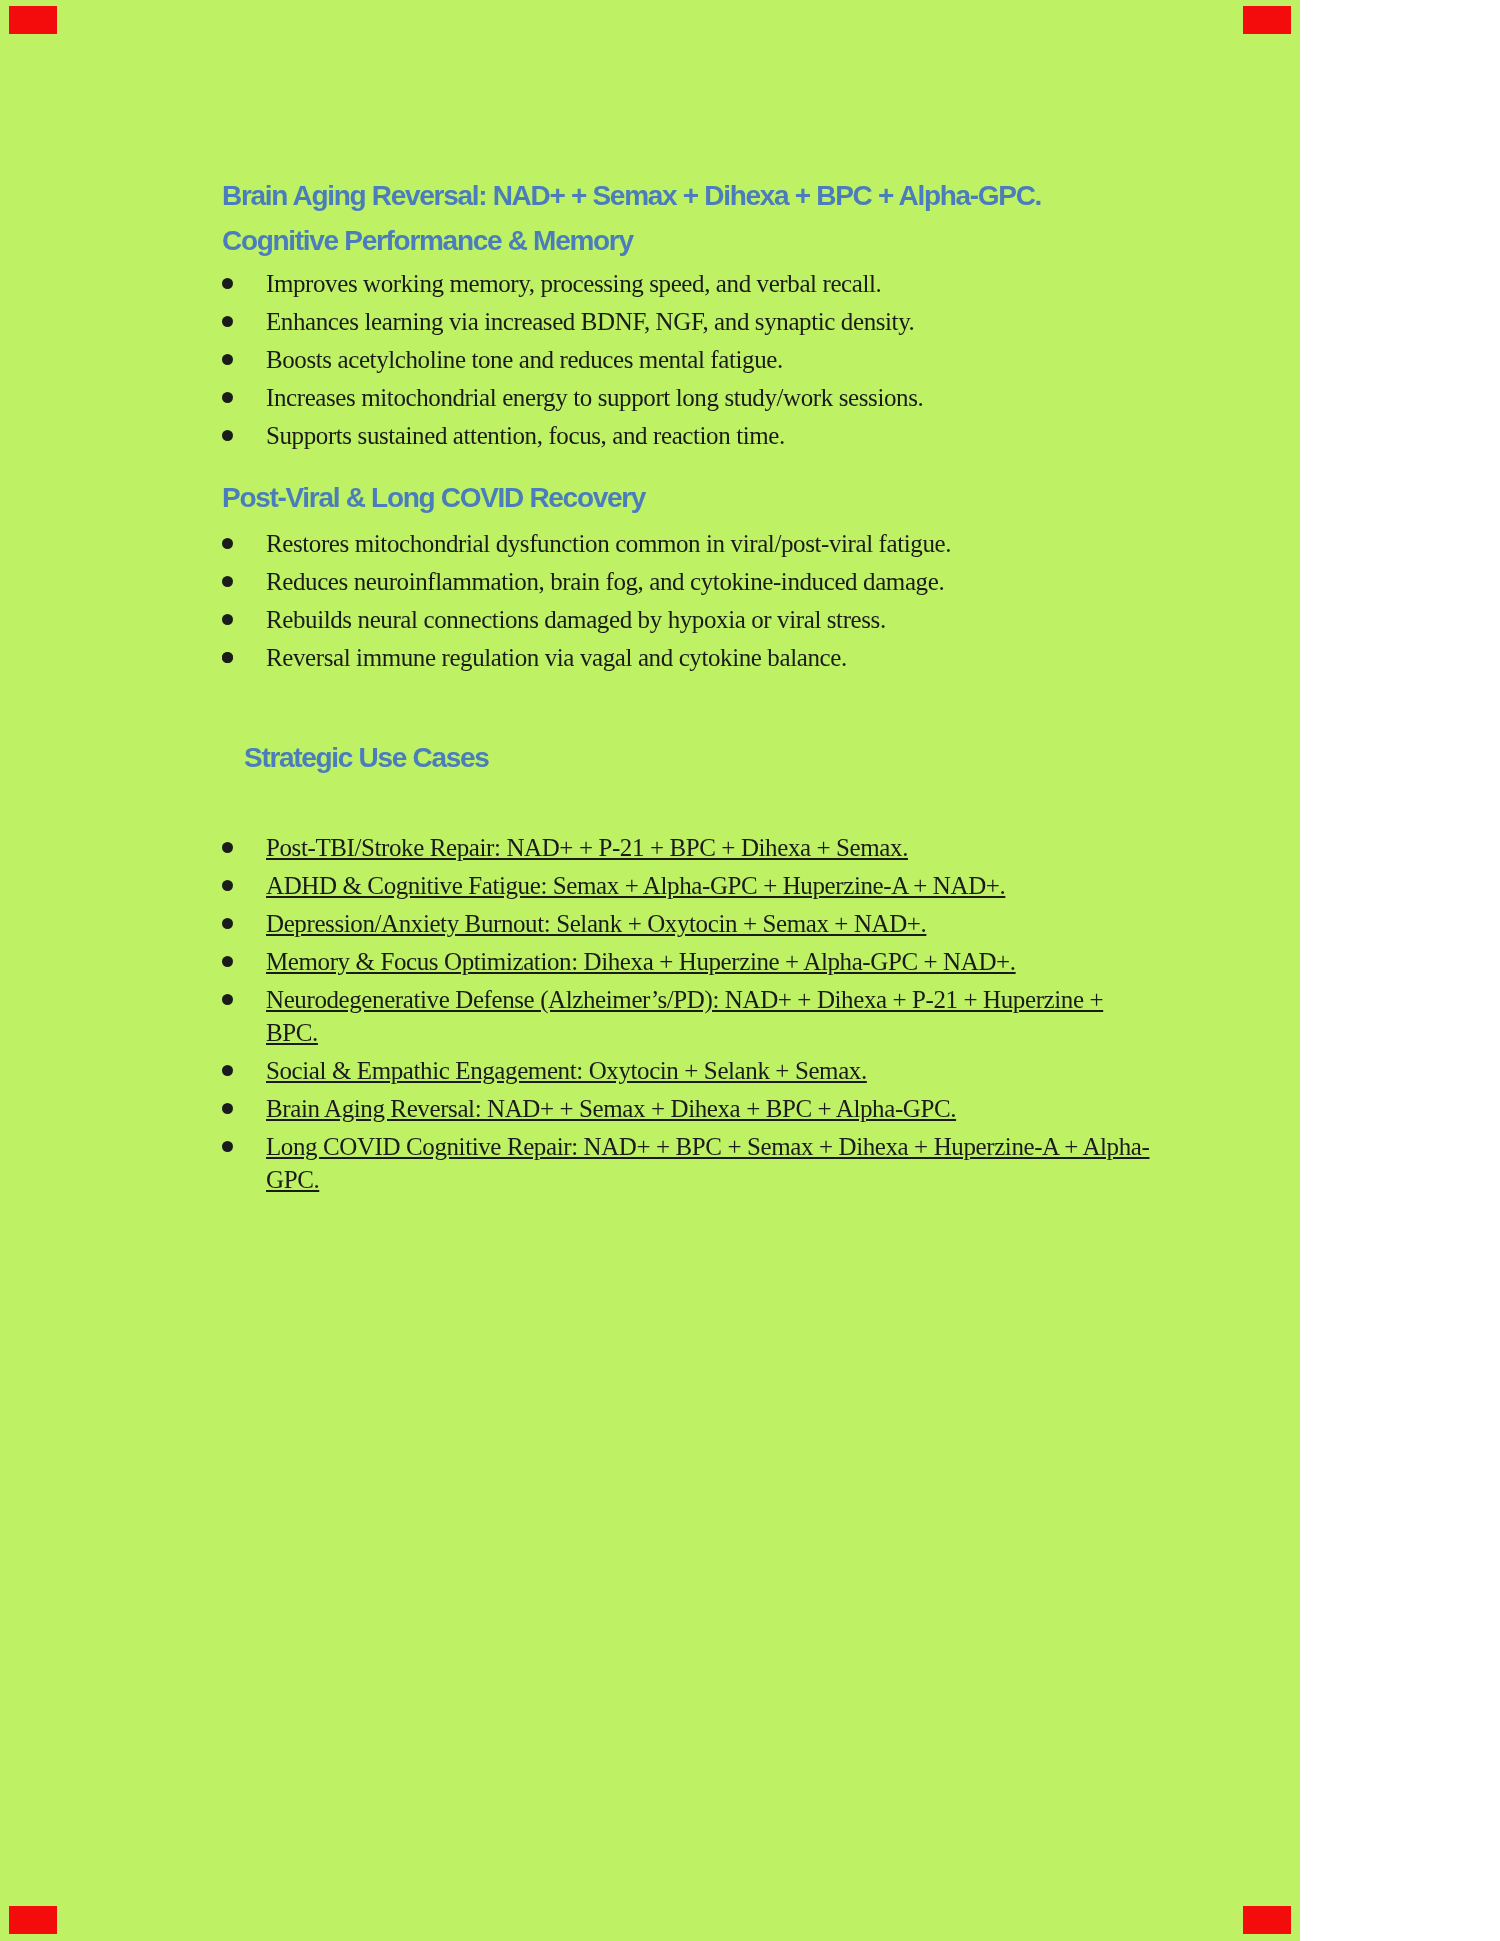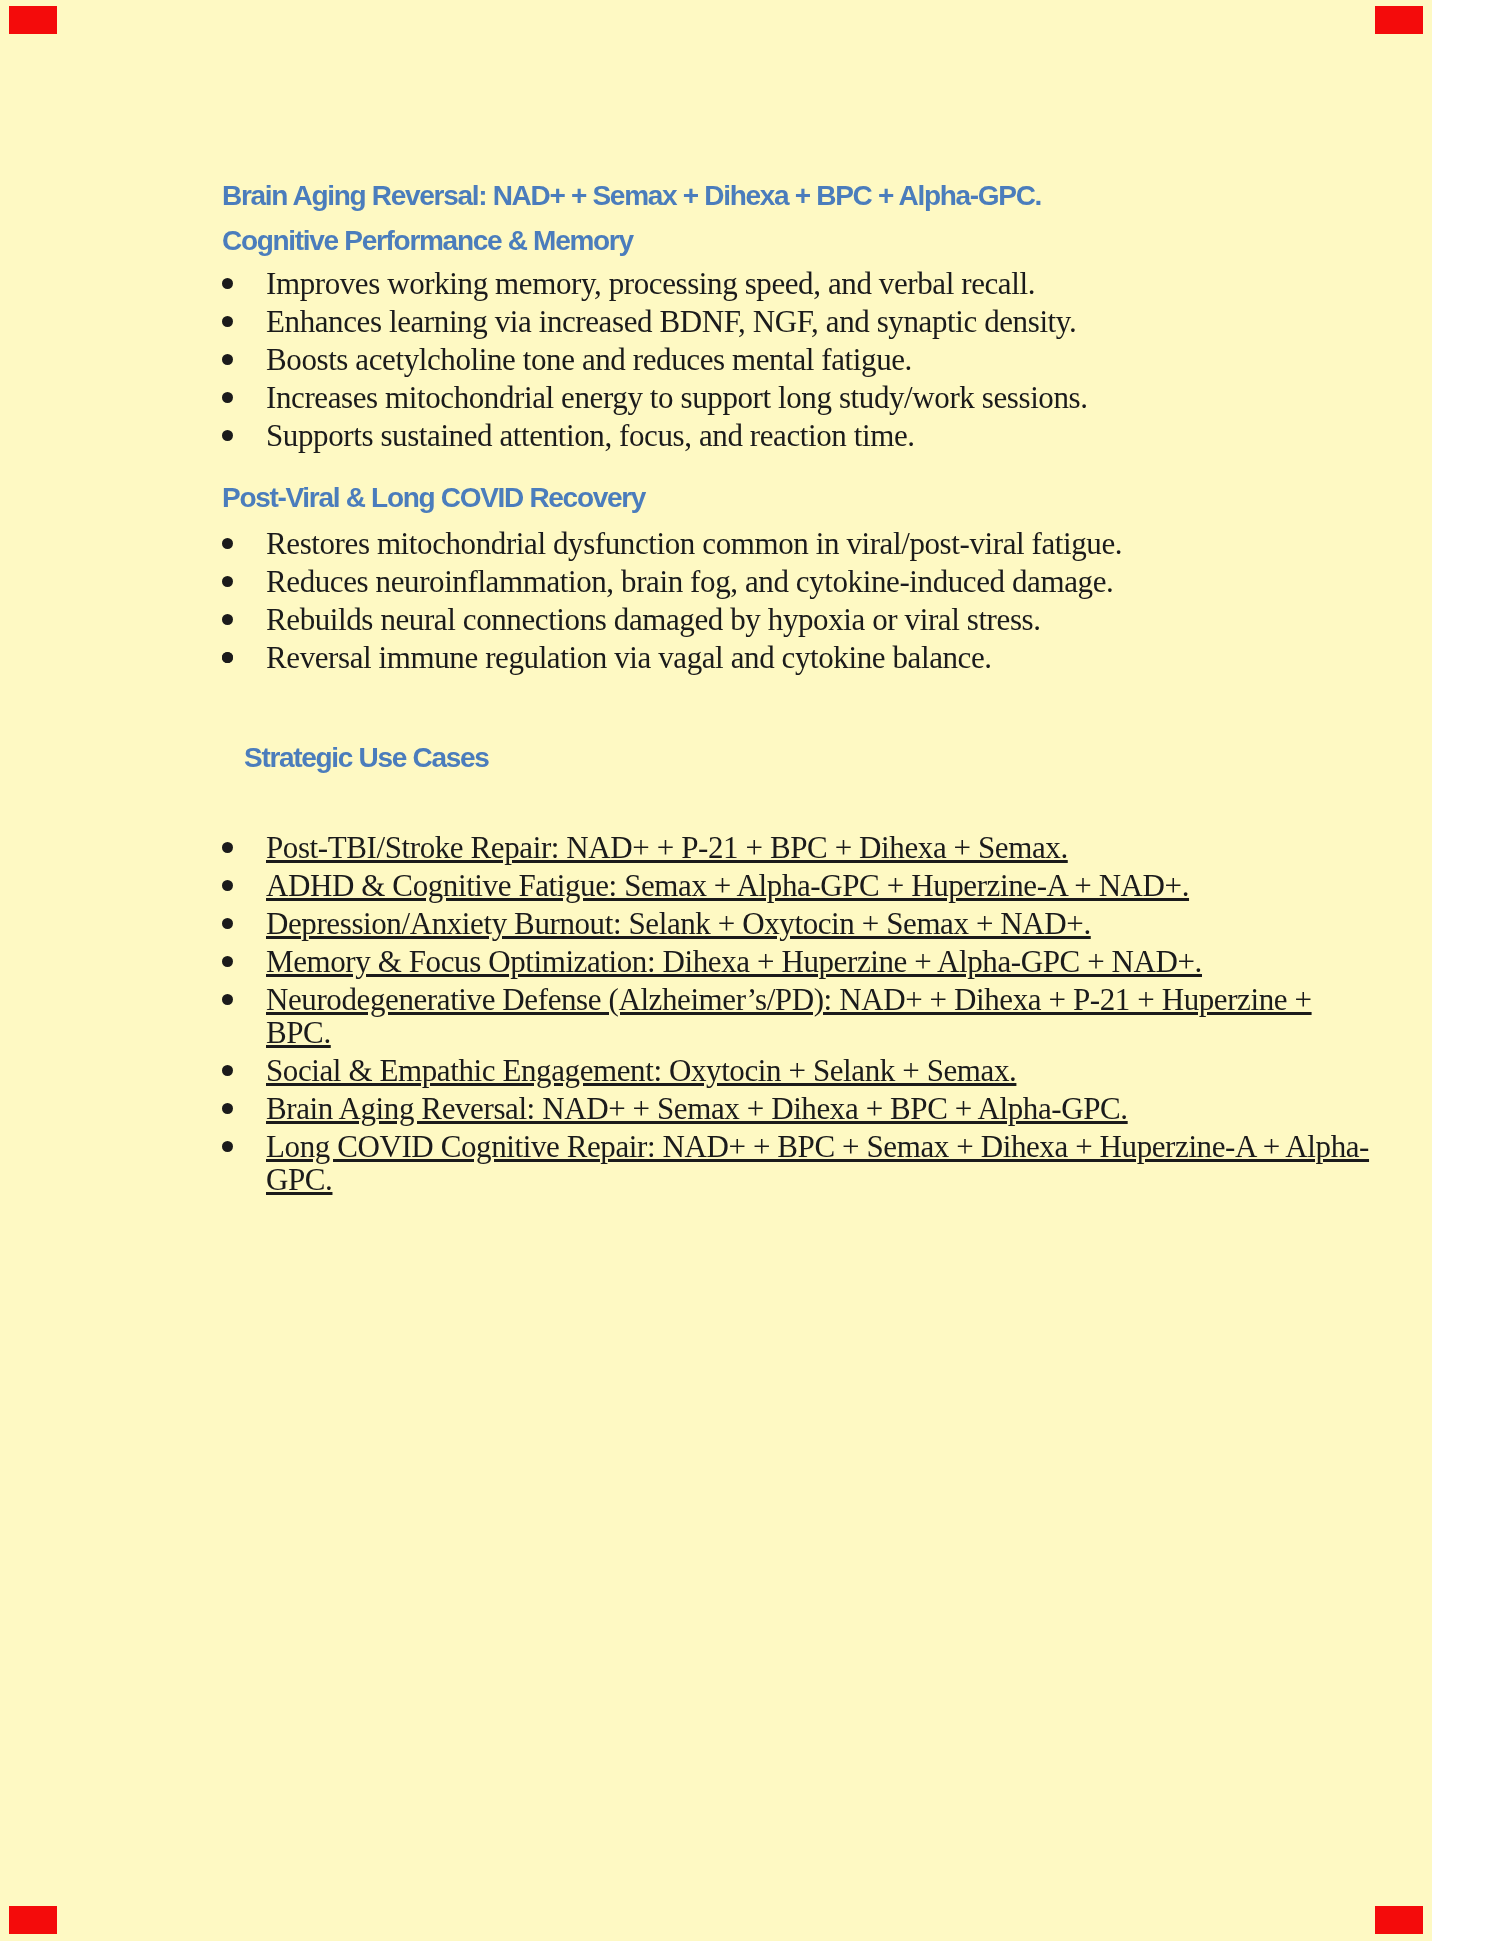--- a/index.html
+++ b/index.html
@@ -2,23 +2,23 @@
 <html><head>
 <meta charset="utf-8">
 <style>
   html, body {
     margin: 0;
     padding: 0;
     background: #ffffff;
   }
   .page {
     position: relative;
-    width: 1432px;
+    width: 1300px;
     height: 1941px;
-    background: #fef9c3;
+    background: #bef264;
     overflow: hidden;
     font-family: "Liberation Serif", serif;
   }
   
   .corner {
     position: absolute;
     width: 48px;
     height: 28px;
     background: #f40b0b;
   }
@@ -56,21 +56,21 @@
   }
   #sec1-list { top: 267px; }
   #sec2-list { top: 527px; }
   #sec3-list { top: 831px; text-decoration: underline; }
 
   ul.doc-list li {
     position: relative;
     margin: 0 0 5px 0;
     padding: 0 0 0 44px;
     font-family: "Liberation Serif", serif;
-    font-size: 31px;
+    font-size: 25px;
     line-height: 33px;
     letter-spacing: -0.4px;
     color: #1b1b1b;
     white-space: nowrap;
   }
   ul.doc-list li .dot {
     position: absolute;
     left: 0px;
     top: 11px;
     width: 11px;

